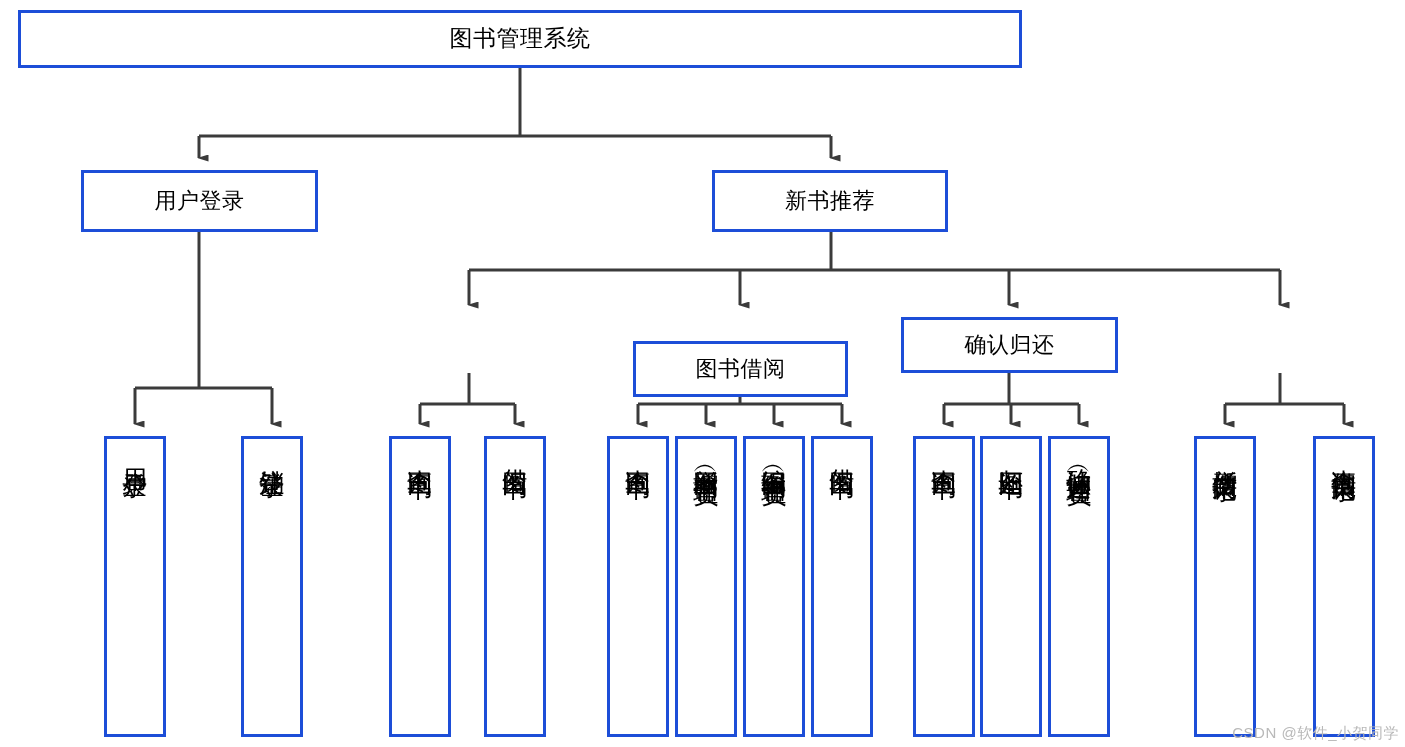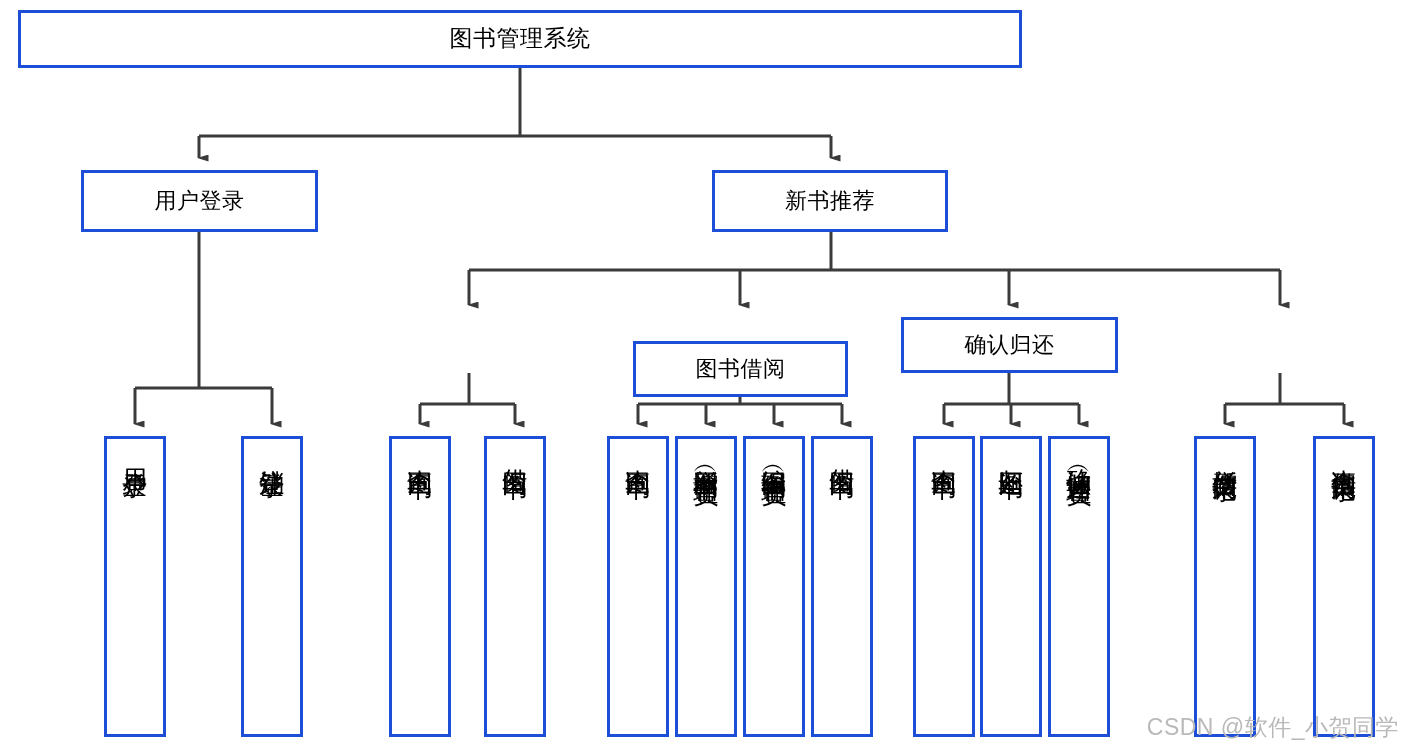--- a/index.html
+++ b/index.html
@@ -59,21 +59,21 @@
     text-orientation: upright;
     font-size: 25px;
     line-height: 1.05;
     letter-spacing: 2px;
     white-space: nowrap;
   }
   #watermark {
     position: absolute;
     right: 6px;
     bottom: 4px;
-    font-size: 23px;
+    font-size: 15px;
     color: #b9b9b9;
     letter-spacing: 0.5px;
     white-space: nowrap;
     user-select: none;
   }
 </style>
 </head>
 <body>
 
 <div id="diagram-root">

